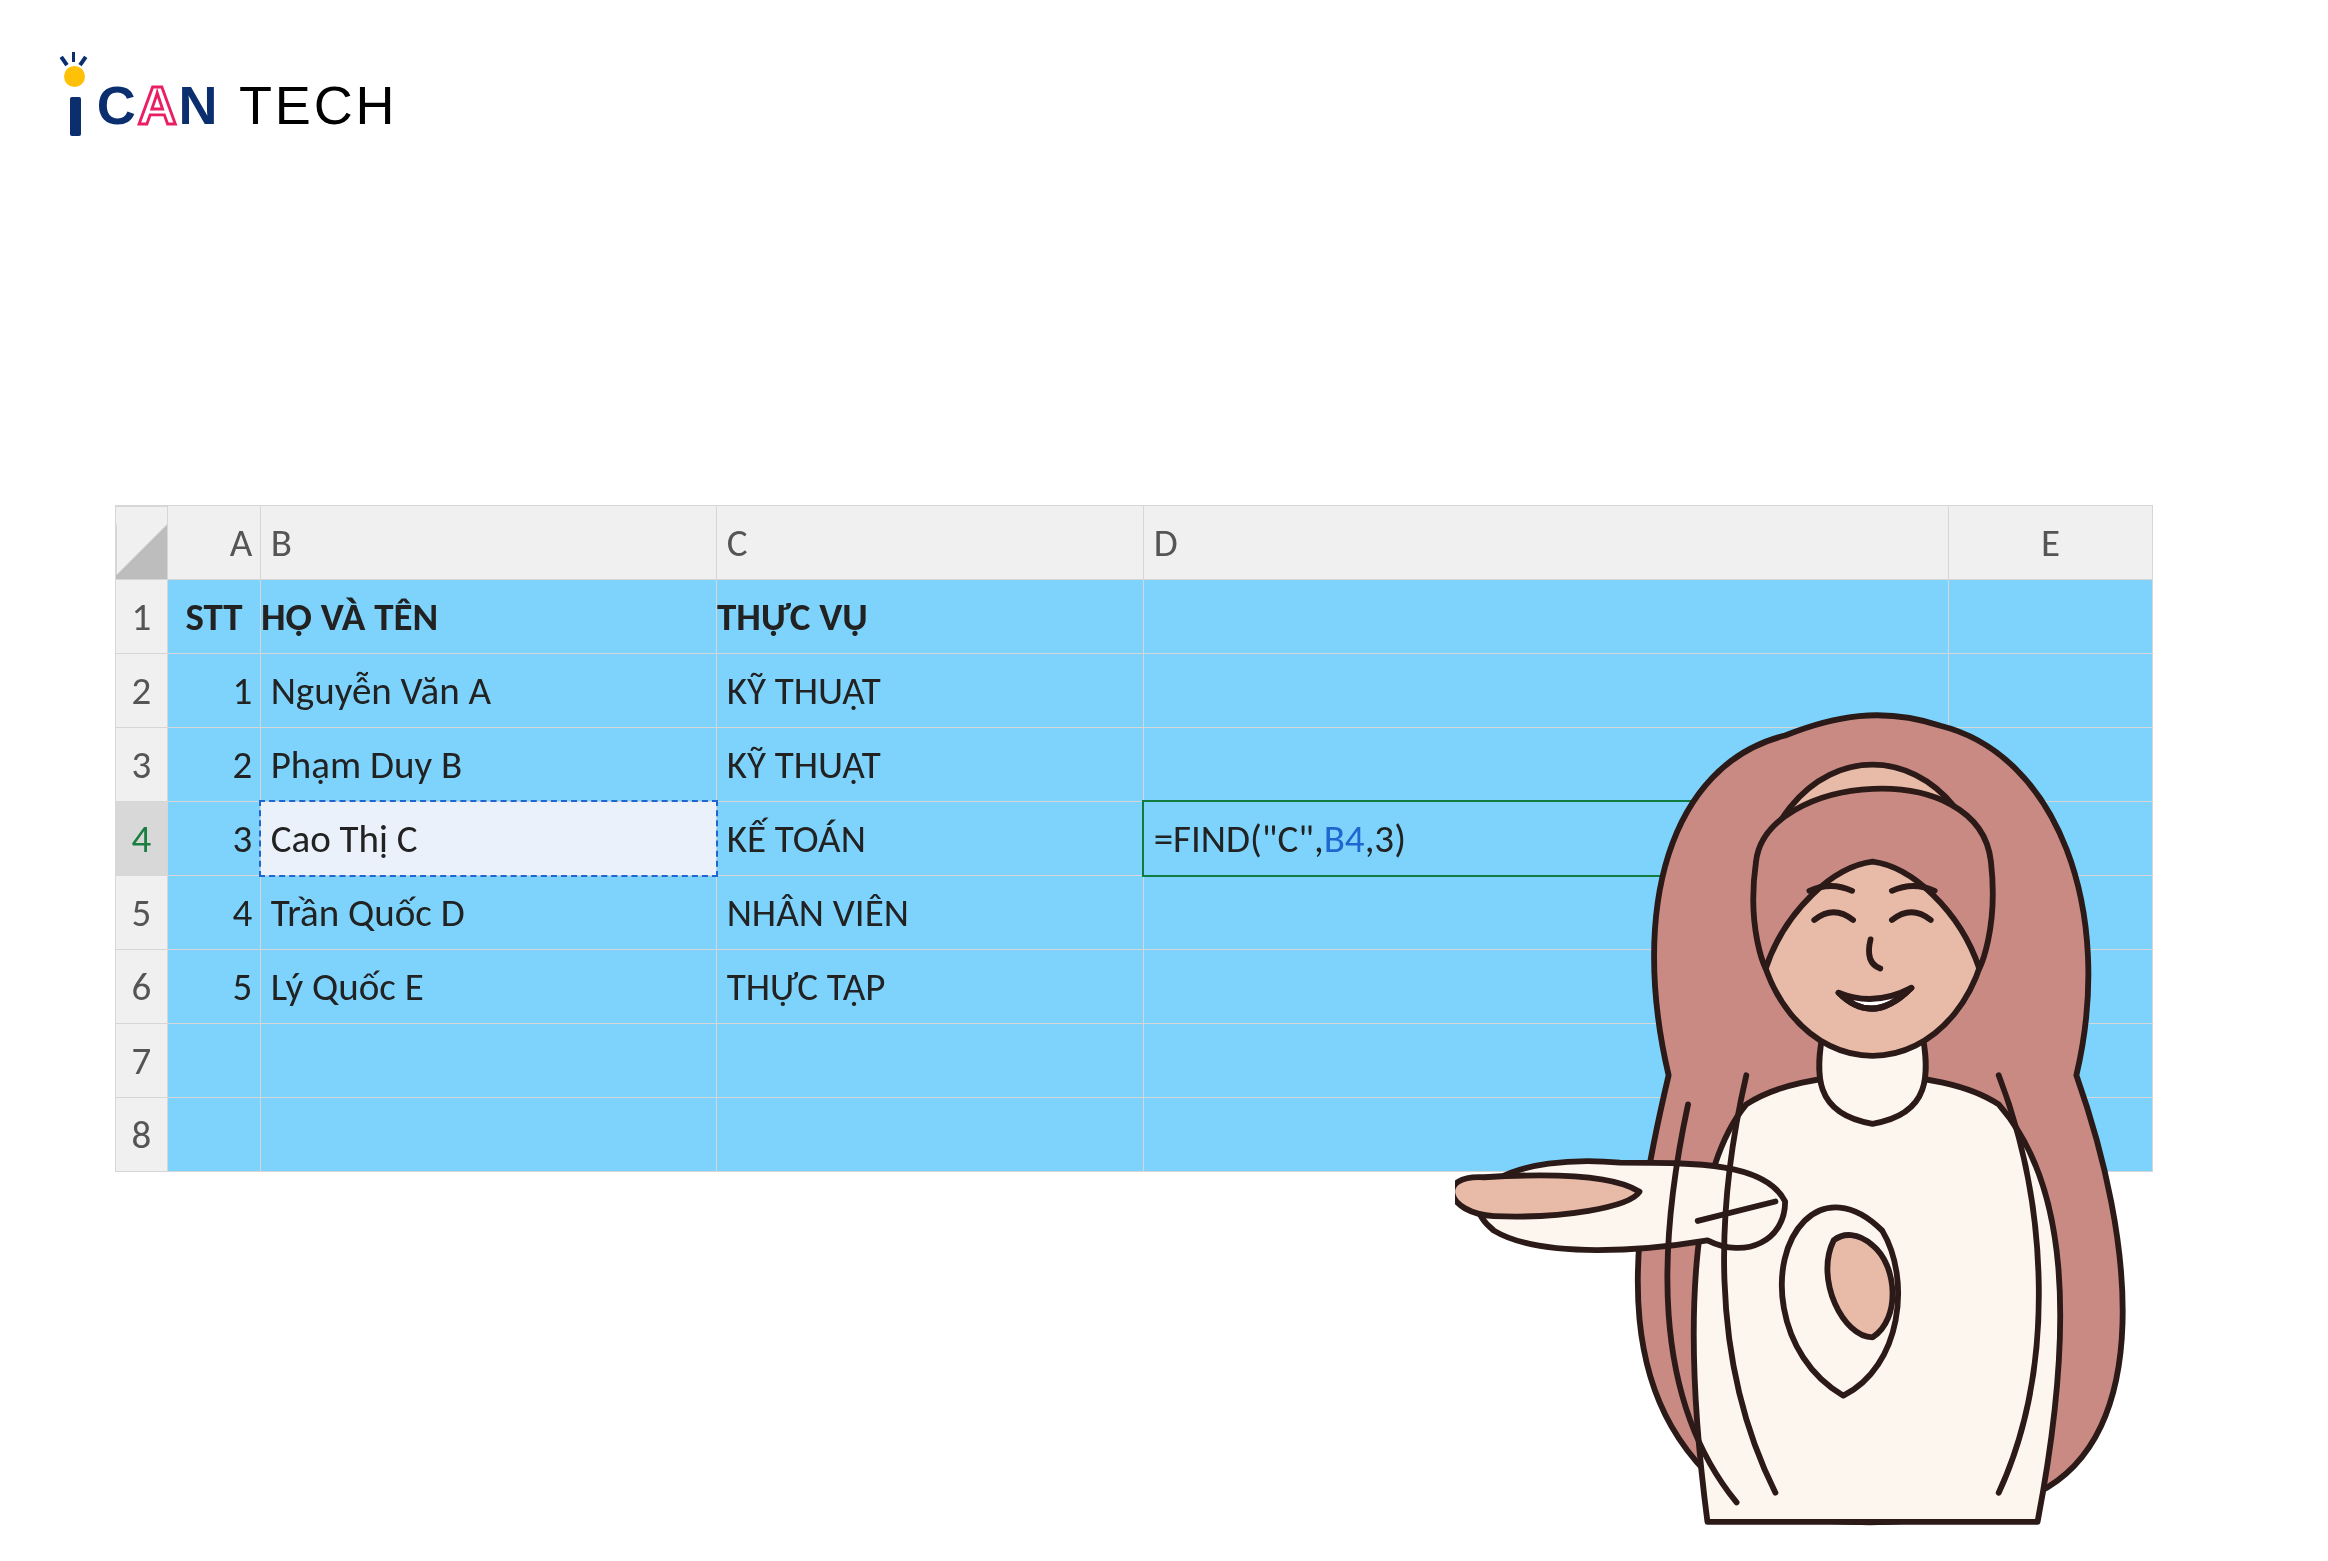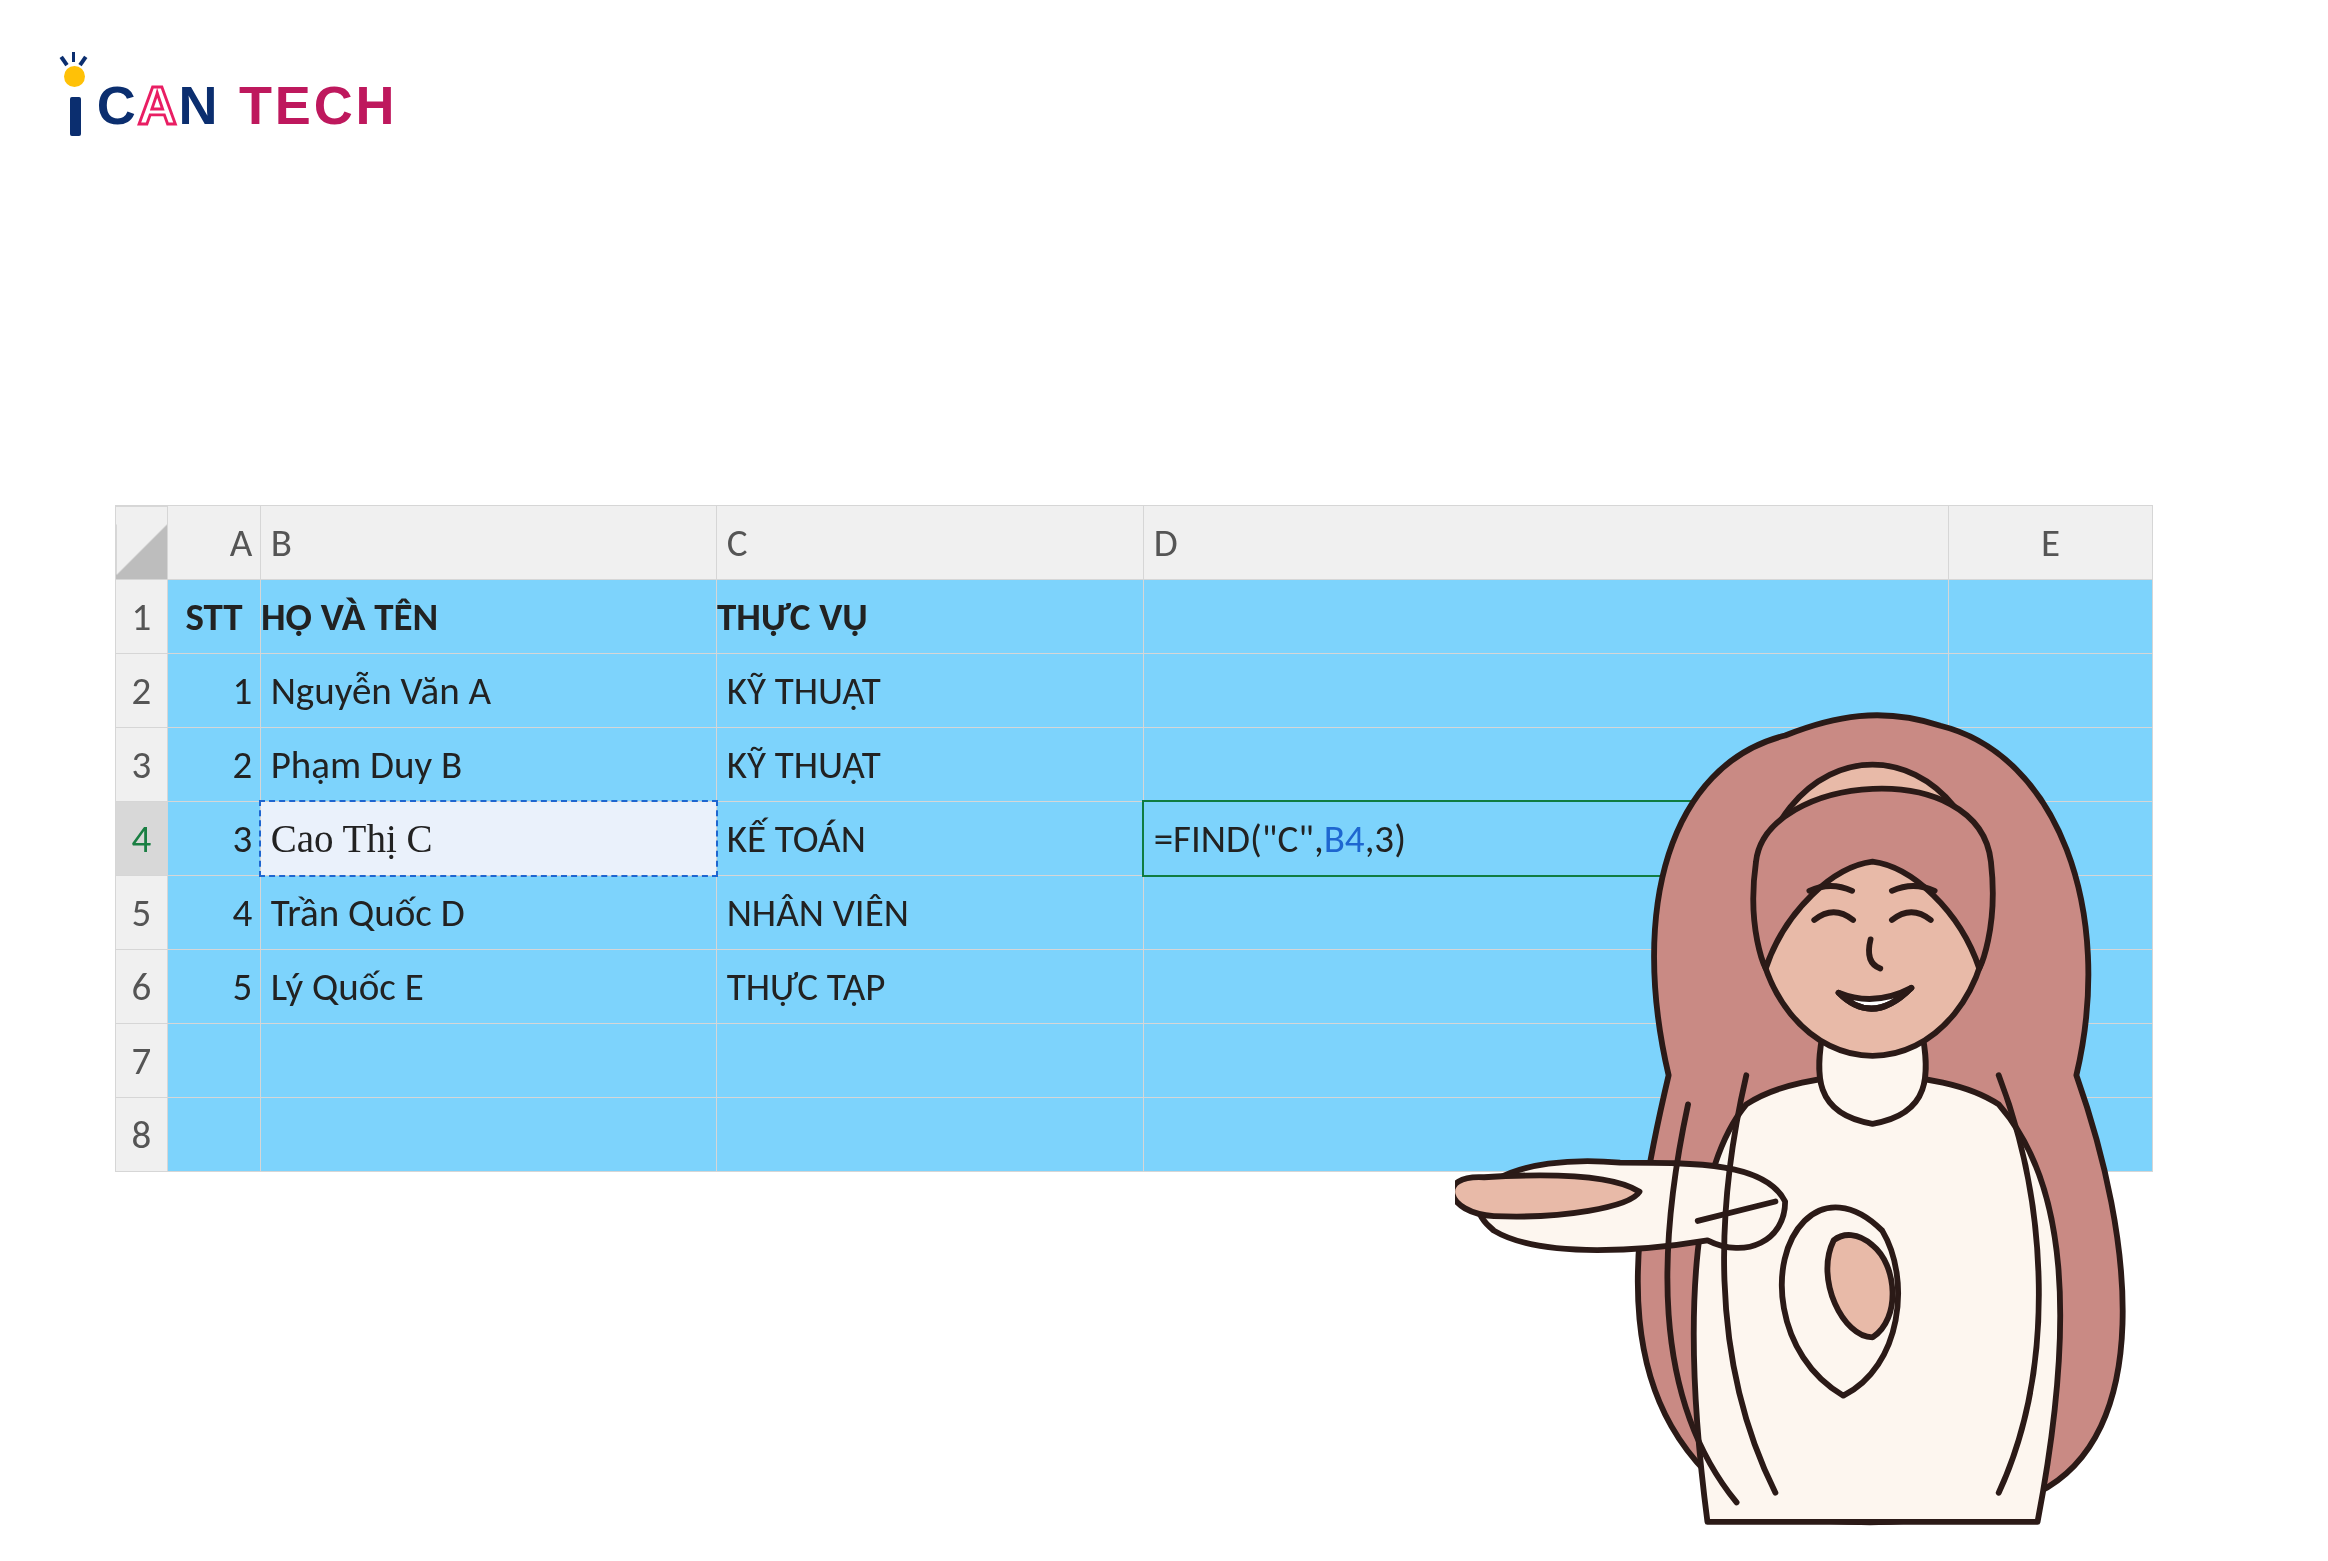--- a/index.html
+++ b/index.html
@@ -63,24 +63,24 @@
   .logo-can .c { color: #0b2e6f; }
   .logo-can .a {
     color: transparent;
     -webkit-text-stroke: 2.9px #e91e63;
     text-stroke: 2.9px #e91e63;
     position: relative;
   }
   .logo-can .n { color: #0b2e6f; }
   .logo-tech {
     font-family: Arial, sans-serif;
-    font-weight: 700;
+    font-weight: 400;
     font-size: 54px;
     letter-spacing: 2.9px;
-    color: #be185d;
+    color: #000000;
     margin-left: 13.6px;
   }
 
   .sheet {
     position: absolute;
     top: 505px;
     left: 115px;
     border-collapse: collapse;
     font-size: 39px;
     color: #222;
@@ -119,21 +119,20 @@
   .sheet .colA { width: 93px; text-align: right; padding-right: 7.8px; }
   .sheet .colB { width: 456px; text-align: left; padding-left: 9.7px; }
   .sheet .colC { width: 427px; text-align: left; padding-left: 9.7px; }
   .sheet .colD { width: 805px; text-align: left; padding-left: 9.7px; }
   .sheet .colE { width: 204px; }
   .hdrrow td { font-weight: 700; text-align: left; padding: 0 !important; }
 
   .refcell {
     position: relative;
     background: #eaf1fb !important;
-    font-family: Liberation Serif, serif;
   }
   .refcell::after {
     content: "";
     position: absolute;
     inset: -1.9px;
     border: 2.9px dashed #1e66d0;
     pointer-events: none;
   }
 
   .activecell {

